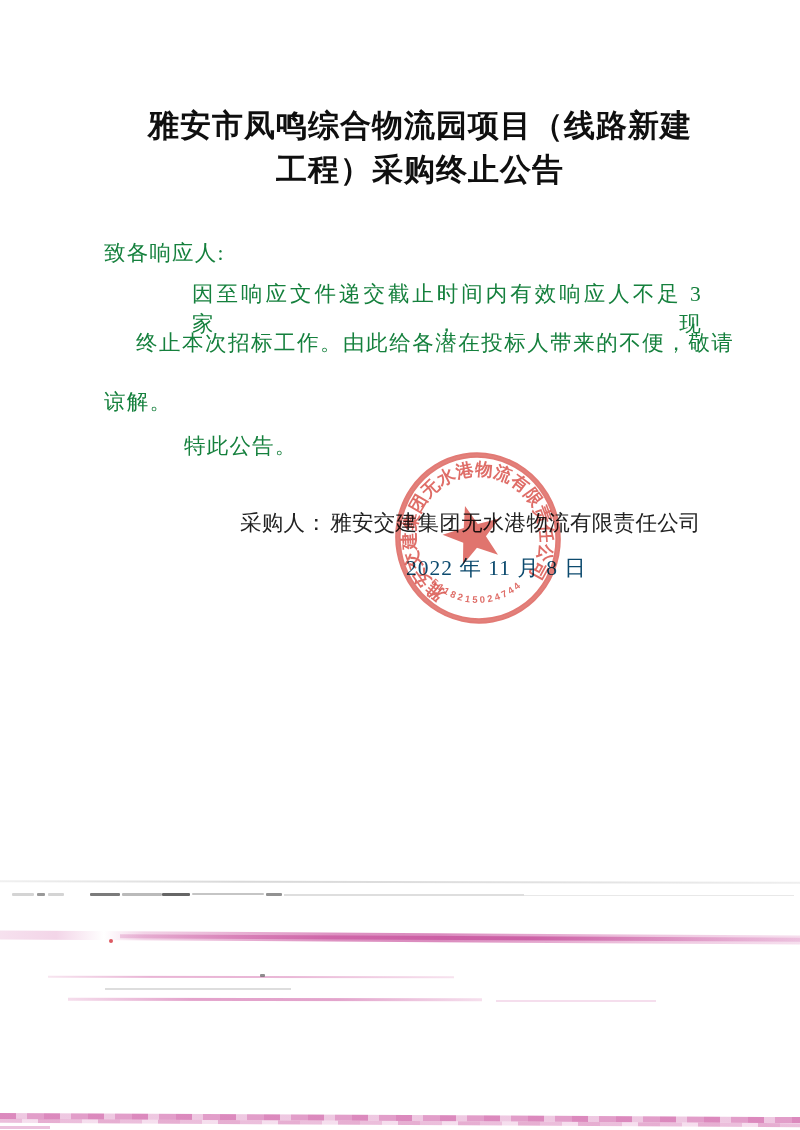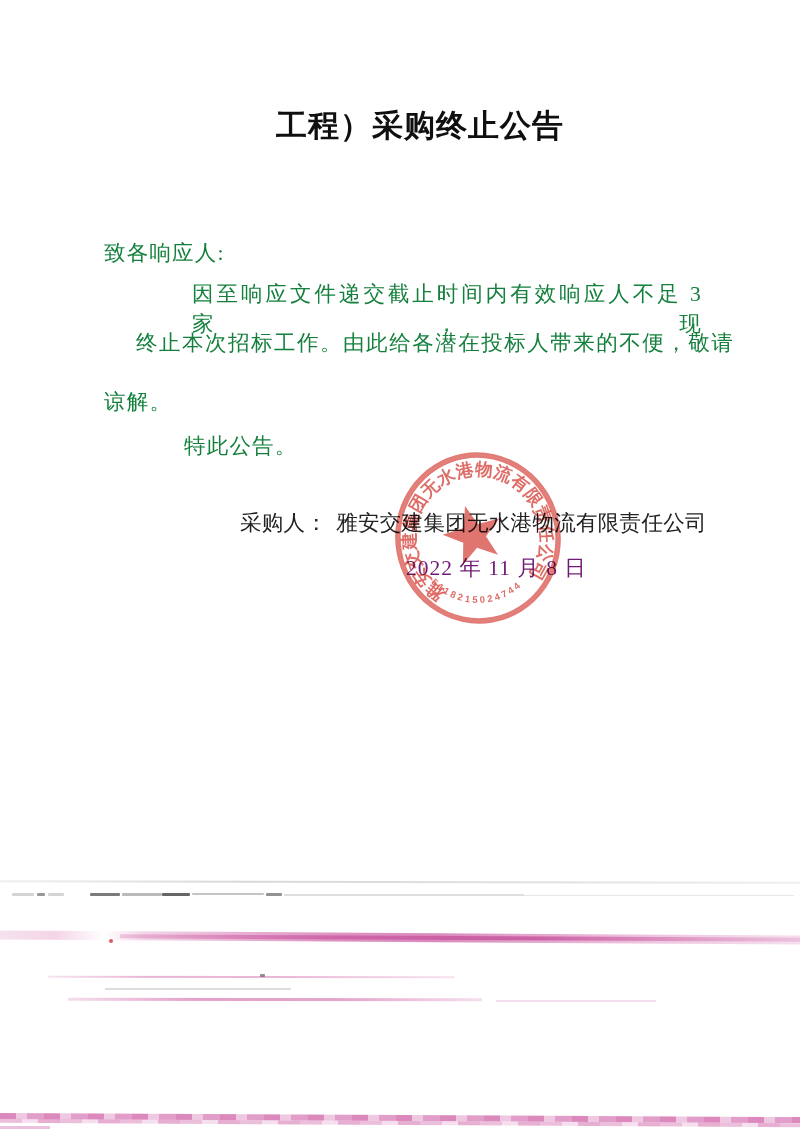--- a/index.html
+++ b/index.html
@@ -16,22 +16,22 @@
   }
   
   .bodytext{position:absolute;left:104px;width:598px;font-size:21.5px;line-height:30px;letter-spacing:1.2px;color:#15803d;}
   .salutation{top:238px;}
   .pline1{top:279px;padding-left:88px;width:510px;text-align:justify;text-align-last:justify;}
   .pline2{top:328px;text-align:justify;text-align-last:justify;margin-left:32px;}
   .pline3{top:387px;}
   .closing{top:431px;padding-left:80px;}
   
   .sigline{position:absolute;left:240px;top:508px;font-size:21.5px;letter-spacing:0.3px;color:#222;white-space:nowrap;}
-  .siglabel{margin-right:9px;text-align:right;}
-  .dateline{position:absolute;left:406px;top:553px;font-size:21.5px;letter-spacing:1px;color:#701a75;white-space:nowrap;}
+  .siglabel{margin-right:3px;text-align:right;}
+  .dateline{position:absolute;left:406px;top:553px;font-size:21.5px;letter-spacing:1px;color:#0c4a6e;white-space:nowrap;}
   
   .stamp{position:absolute;left:363px;top:423px;width:230px;height:230px;
     transform:rotate(-10deg);mix-blend-mode:multiply;opacity:.92;}
   
   .art{position:absolute;pointer-events:none;}
   .ln-gray-full{left:0;top:881px;width:800px;height:2px;
     background:linear-gradient(to right,rgba(195,195,195,.25),rgba(185,185,185,.55) 30%,rgba(190,190,190,.45) 70%,rgba(200,200,200,.3));
     transform:rotate(.12deg);}
   .dash{top:893px;height:3px;border-radius:1px;}
   .d1{left:12px;width:22px;background:rgba(160,160,160,.45);}
@@ -69,20 +69,21 @@
     background:repeating-linear-gradient(90deg,
       rgba(216,126,184,.5) 0 22px,rgba(228,162,206,.35) 22px 38px,rgba(210,108,172,.55) 38px 60px);}
   .blmark{left:0;top:1126px;width:50px;height:3px;background:rgba(218,132,188,.5);}
 </style>
 </head>
 <body>
 
 <div id="page">
 
   <div class="title">
+    <div>雅安市凤鸣综合物流园项目（线路新建</div>
     <div>工程）采购终止公告</div>
   </div>
 
   <div class="bodytext salutation">致各响应人:</div>
   <div class="bodytext pline1">因至响应文件递交截止时间内有效响应人不足 3 家，现</div>
   <div class="bodytext pline2">终止本次招标工作。由此给各潜在投标人带来的不便，敬请</div>
   <div class="bodytext pline3">谅解。</div>
   <div class="bodytext closing">特此公告。</div>
 
   <div class="sigline">

